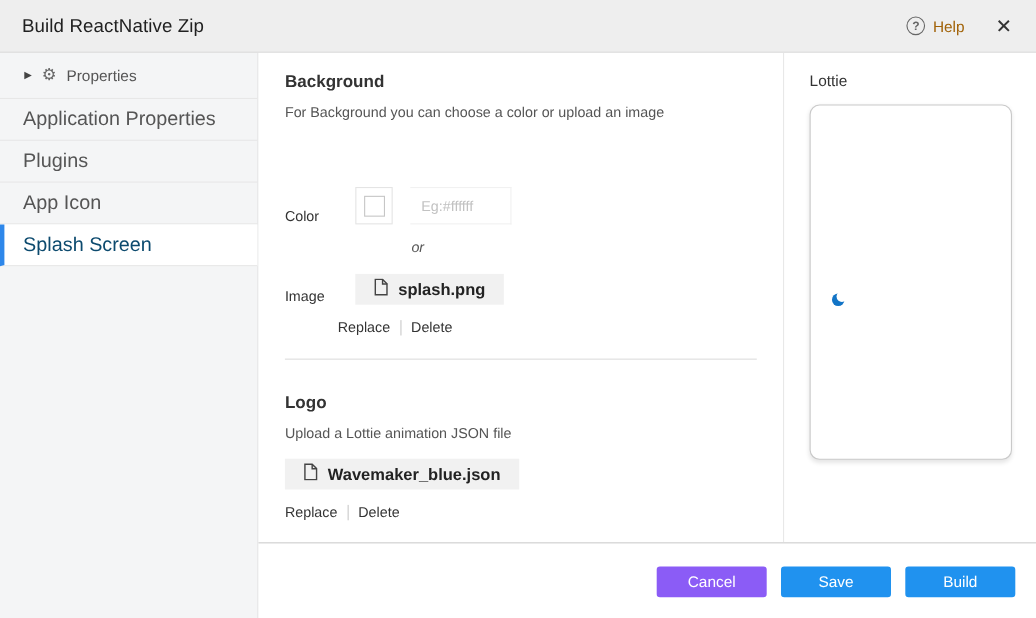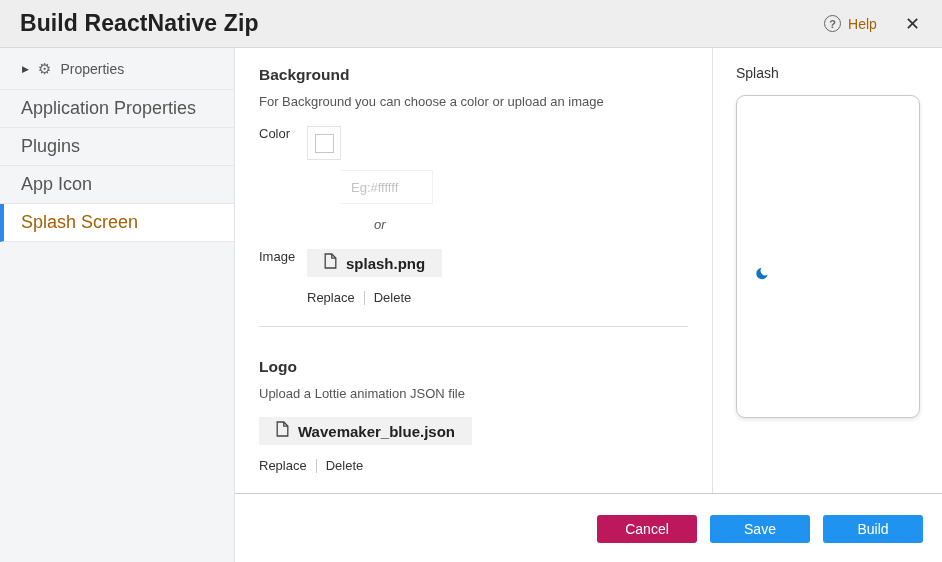--- a/index.html
+++ b/index.html
@@ -2,49 +2,49 @@
 <html><head>
 <meta charset="utf-8">
 <style>
   * { margin:0; padding:0; box-sizing:border-box; }
   html,body { width:942px; height:562px; font-family:"Liberation Sans","DejaVu Sans",sans-serif; background:#fff; }
   .dialog { width:942px; height:562px; display:flex; flex-direction:column; overflow:hidden; background:#fff; }
 
   
   .header { height:48px; flex:0 0 48px; background:#eeeeee; border-bottom:1px solid #d8d8d8;
             display:flex; align-items:center; padding:0 20px; }
-  .header-title { flex:1; font-size:23px; font-weight:700; color:#212121; letter-spacing:.1px; }
+  .header-title { flex:1; font-size:17px; font-weight:400; color:#212121; letter-spacing:.1px; }
   .help-link { display:flex; align-items:center; gap:7px; margin-right:26px; cursor:pointer; }
   .help-icon { width:17px; height:17px; border:1.5px solid #666; border-radius:50%; color:#666;
                font-size:11px; font-weight:600; display:flex; align-items:center; justify-content:center; }
   .help-label { font-size:14px; color:#a16207; }
   .close-btn { font-size:18px; color:#333; cursor:pointer; line-height:1; padding:2px; }
 
   
   .body { flex:1; display:flex; min-height:0; }
 
   
   .sidebar { width:235px; flex:0 0 235px; background:#f4f5f6; border-right:1px solid #e2e2e2; }
   .side-tree { height:42px; display:flex; align-items:center; gap:9px; padding-left:22px;
                border-bottom:1px solid #e7e7e7; color:#555; font-size:14px; cursor:pointer; }
   .caret { font-size:9px; color:#444; }
   .gear { font-size:15px; color:#666; line-height:1; }
   .side-item { height:38px; display:flex; align-items:center; padding-left:21px;
                border-bottom:1px solid #e7e7e7; color:#555; font-size:18px; cursor:pointer; }
-  .side-item.active { background:#fff; border-left:4px solid #2e87ea; padding-left:17px; color:#a16207; }
+  .side-item.active { background:#fff; border-left:4px solid #2e87ea; padding-left:17px; color:#0c4a6e; }
 
   
   .main { flex:1; display:flex; flex-direction:column; min-width:0; }
   .main-row { flex:1; display:flex; min-height:0; }
 
   
   .content { width:478px; flex:0 0 478px; border-right:1px solid #e3e3e3; padding:17px 24px 0 24px; background:#fff; }
   .section-heading { font-size:15.5px; font-weight:700; color:#333; margin-top:1px; }
   .section-desc { font-size:13px; color:#555; margin-top:10px; }
-  .field-row { display:flex; align-items:flex-start; margin-top:17px; }
+  .field-row { display:flex; align-items:flex-end; margin-top:17px;gap:16px; }
   .field-label { width:48px; flex:0 0 48px; font-size:13px; color:#333; }
   .color-swatch-box { width:34px; height:34px; border:1px solid #e4e4e4; background:#fff;
                       display:flex; align-items:center; justify-content:center; cursor:pointer; }
   .color-swatch-inner { width:19px; height:19px; border:1px solid #c6c6c6; background:#fff; }
   .color-input { width:92px; height:34px; border:1px solid #f1f1f1; border-left:none; padding:0 10px;
                  font-size:13px; color:#333; font-family:inherit; outline:none;margin-top:44px; }
   .color-input::placeholder { color:#c2c2c2; }
   .or-text { font-style:italic; font-size:13px; color:#555; margin:13px 0 0 115px; }
   .file-chip { height:28px; background:#f1f1f1; display:inline-flex; align-items:center; gap:9px;
                padding:0 17px; cursor:pointer; }
@@ -63,21 +63,21 @@
   .preview-box { margin-top:14px; width:184px; height:323px; background:#fff; border:1px solid #c9c9c9;
                  border-radius:9px; box-shadow:0 2px 4px rgba(0,0,0,.10); position:relative; }
   .crescent { position:absolute; left:19px; top:170px; }
 
   
   .footer { height:69px; flex:0 0 69px; border-top:1px solid #ccc; background:#fff;
             display:flex; justify-content:flex-end; align-items:flex-start;
             padding:21px 19px 0 0; gap:13px; }
   .btn { width:100px; height:28px; border:none; border-radius:3px; font-size:14px; color:#fff;
          font-family:inherit; cursor:pointer; }
-  .btn-cancel { background:#be185d; }
+  .btn-cancel { background:#8b5cf6; }
   .btn-primary { background:#2092ef; }
 </style>
 </head>
 <body>
 
 <div class="dialog">
 
   <div class="header">
     <div class="header-title">Build ReactNative Zip</div>
     <div class="help-link">
@@ -166,21 +166,21 @@
 
             <div class="link-row">
               <span class="action-link">Replace</span>
               <span class="vdiv"></span>
               <span class="action-link">Delete</span>
             </div>
           </div>
         </div>
 
         <div class="preview-panel">
-          <div class="preview-title">Splash</div>
+          <div class="preview-title">Lottie</div>
           <div class="preview-box">
             <span class="crescent">
               <svg width="14" height="13" viewBox="0 0 14 13">
                 <circle cx="6" cy="6.5" r="5.7" fill="#1274c6"></circle>
                 <circle cx="9.4" cy="3.6" r="4.9" fill="#ffffff"></circle>
               </svg>
             </span>
           </div>
         </div>
       </div>

